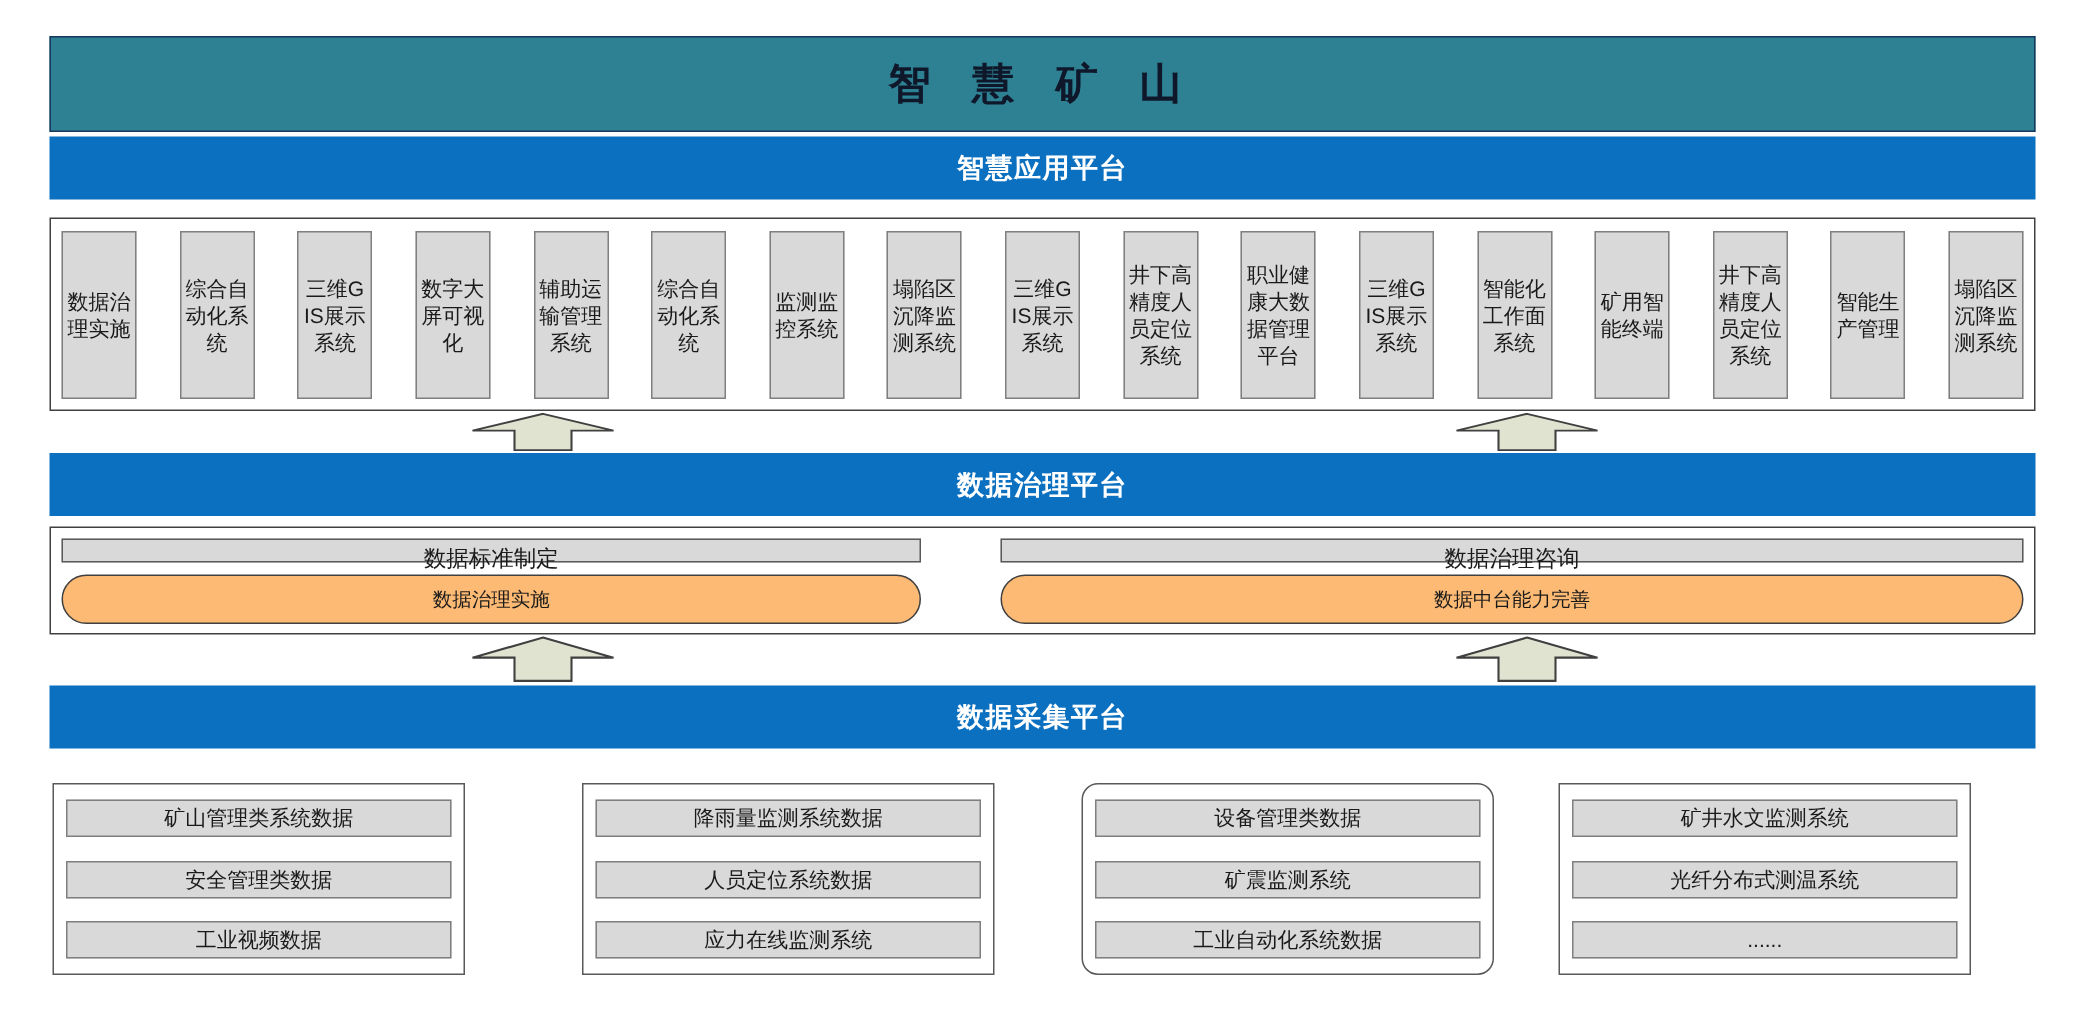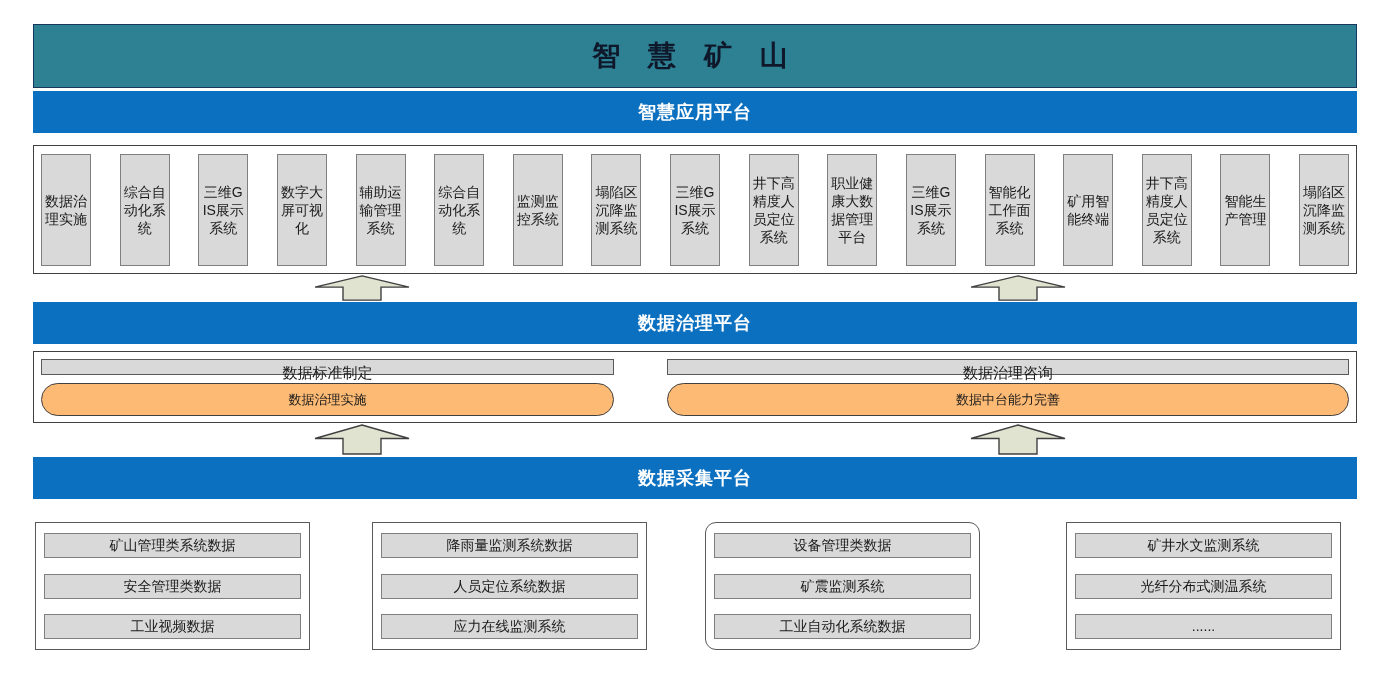--- a/index.html
+++ b/index.html
@@ -58,23 +58,23 @@
     box-sizing:border-box; text-align:center; line-height:31px; font-size:13px; color:#1a1a1a;
   }
 
   .groups-row { margin-top:23px; display:flex; }
   .group {
     width:275px; height:128px; box-sizing:border-box;
     border:1.5px solid #595959; background:#ffffff; padding:10px 8px;
     display:flex; flex-direction:column; justify-content:space-between;
   }
   .g0 { margin-left:2px; }
-  .g1 { margin-left:62px; }
+  .g1 { margin-left:78px; }
   .g2 { margin-left:58px;border-radius:11px; }
-  .g3 { margin-left:86px; }
+  .g3 { margin-left:43px; }
   .data-box {
     height:25px; background:#D9D9D9; border:1px solid #7F7F7F; box-sizing:border-box;
     text-align:center; line-height:23px; font-size:14px; color:#1a1a1a;
   }
 </style>
 </head>
 <body>
 
 <div class="content">
 

